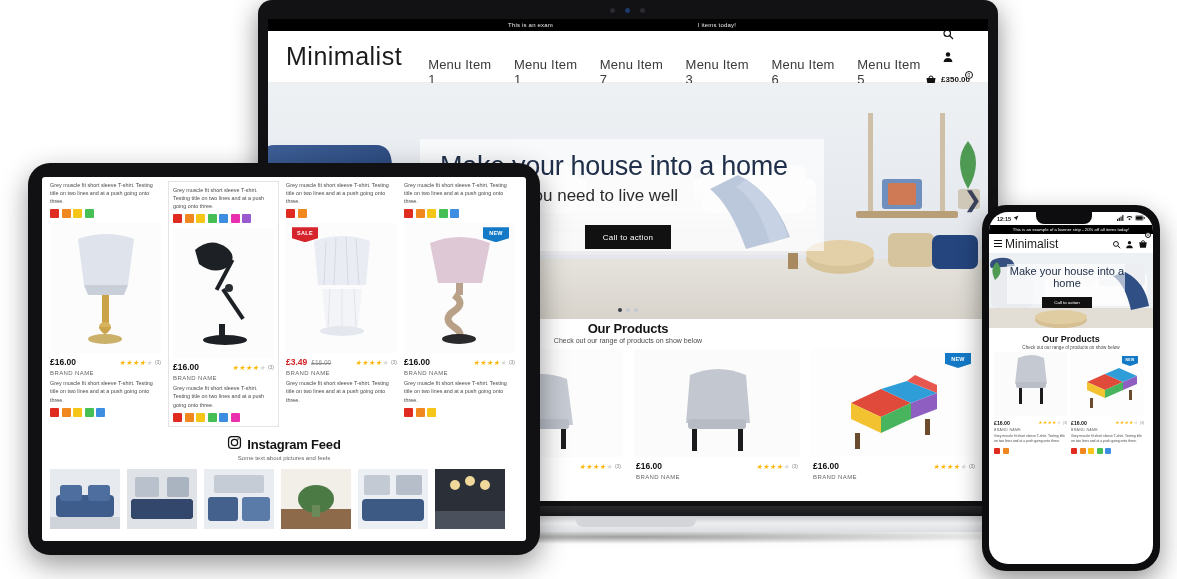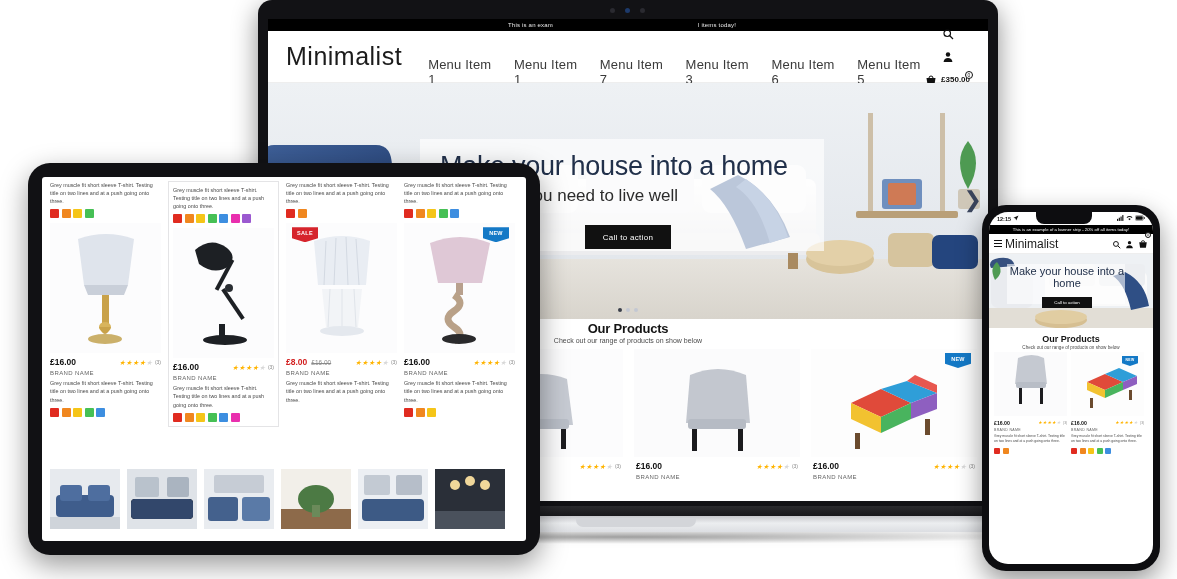--- a/index.html
+++ b/index.html
@@ -569,21 +569,21 @@
                   <line x1="44" y1="66" x2="42" y2="104"></line>
                     <line x1="56" y1="66" x2="56" y2="104"></line>
                   <line x1="68" y1="66" x2="70" y2="104"></line>
                 </g>
                 <ellipse cx="56" cy="108" rx="22" ry="5" fill="#e4e8ee"></ellipse>
               </svg>
               <div class="ribbon sale">SALE</div>
             </div>
             <div class="tab-meta">
               <div class="prow">
-                <span class="price sale">£8.00</span>
+                <span class="price sale">£3.49</span>
                 <span class="price-old">£16.00</span>
                 <span class="stars">
                   <i class="star">★</i>
                     <i class="star">★</i>
                     <i class="star">★</i>
                     <i class="star">★</i>
                     <i class="star off">★</i>
                   <span class="rcount">(3)</span>
                 </span>
               </div>
@@ -628,20 +628,33 @@
               <div class="swatches">
                 <span class="sw" style="background:#e02b20"></span>
                 <span class="sw" style="background:#f0871f"></span>
                 <span class="sw" style="background:#f5c518"></span>
               </div>
             </div>
           </div>
 
         </div>
 
+        <div class="ig">
+          <div class="ig-title">
+            <span>
+              <svg width="15" height="15" viewBox="0 0 24 24" fill="none" stroke="#111" stroke-width="2">
+                <rect x="2.5" y="2.5" width="19" height="19" rx="5"></rect>
+                <circle cx="12" cy="12" r="5"></circle>
+                  <circle cx="17.6" cy="6.4" r="1.2" fill="#111" stroke="none"></circle>
+              </svg>
+            </span>
+            <h3>Instagram Feed</h3>
+          </div>
+          <div class="ig-sub">Some text about pictures and feels</div>
+        </div>
 
         <div class="ig-row">
           <div class="ig-cell">
             <svg width="70" height="60" viewBox="0 0 70 60">
                 <rect width="70" height="60" fill="#e7eaee"></rect>
               <rect x="6" y="26" width="58" height="22" rx="4" fill="#3f5d8c"></rect>
                 <rect x="10" y="16" width="22" height="16" rx="3" fill="#4e6e9f"></rect>
               <rect x="38" y="16" width="22" height="16" rx="3" fill="#4e6e9f"></rect>
                 <rect y="48" width="70" height="12" fill="#cfd4da"></rect>
               </svg>

